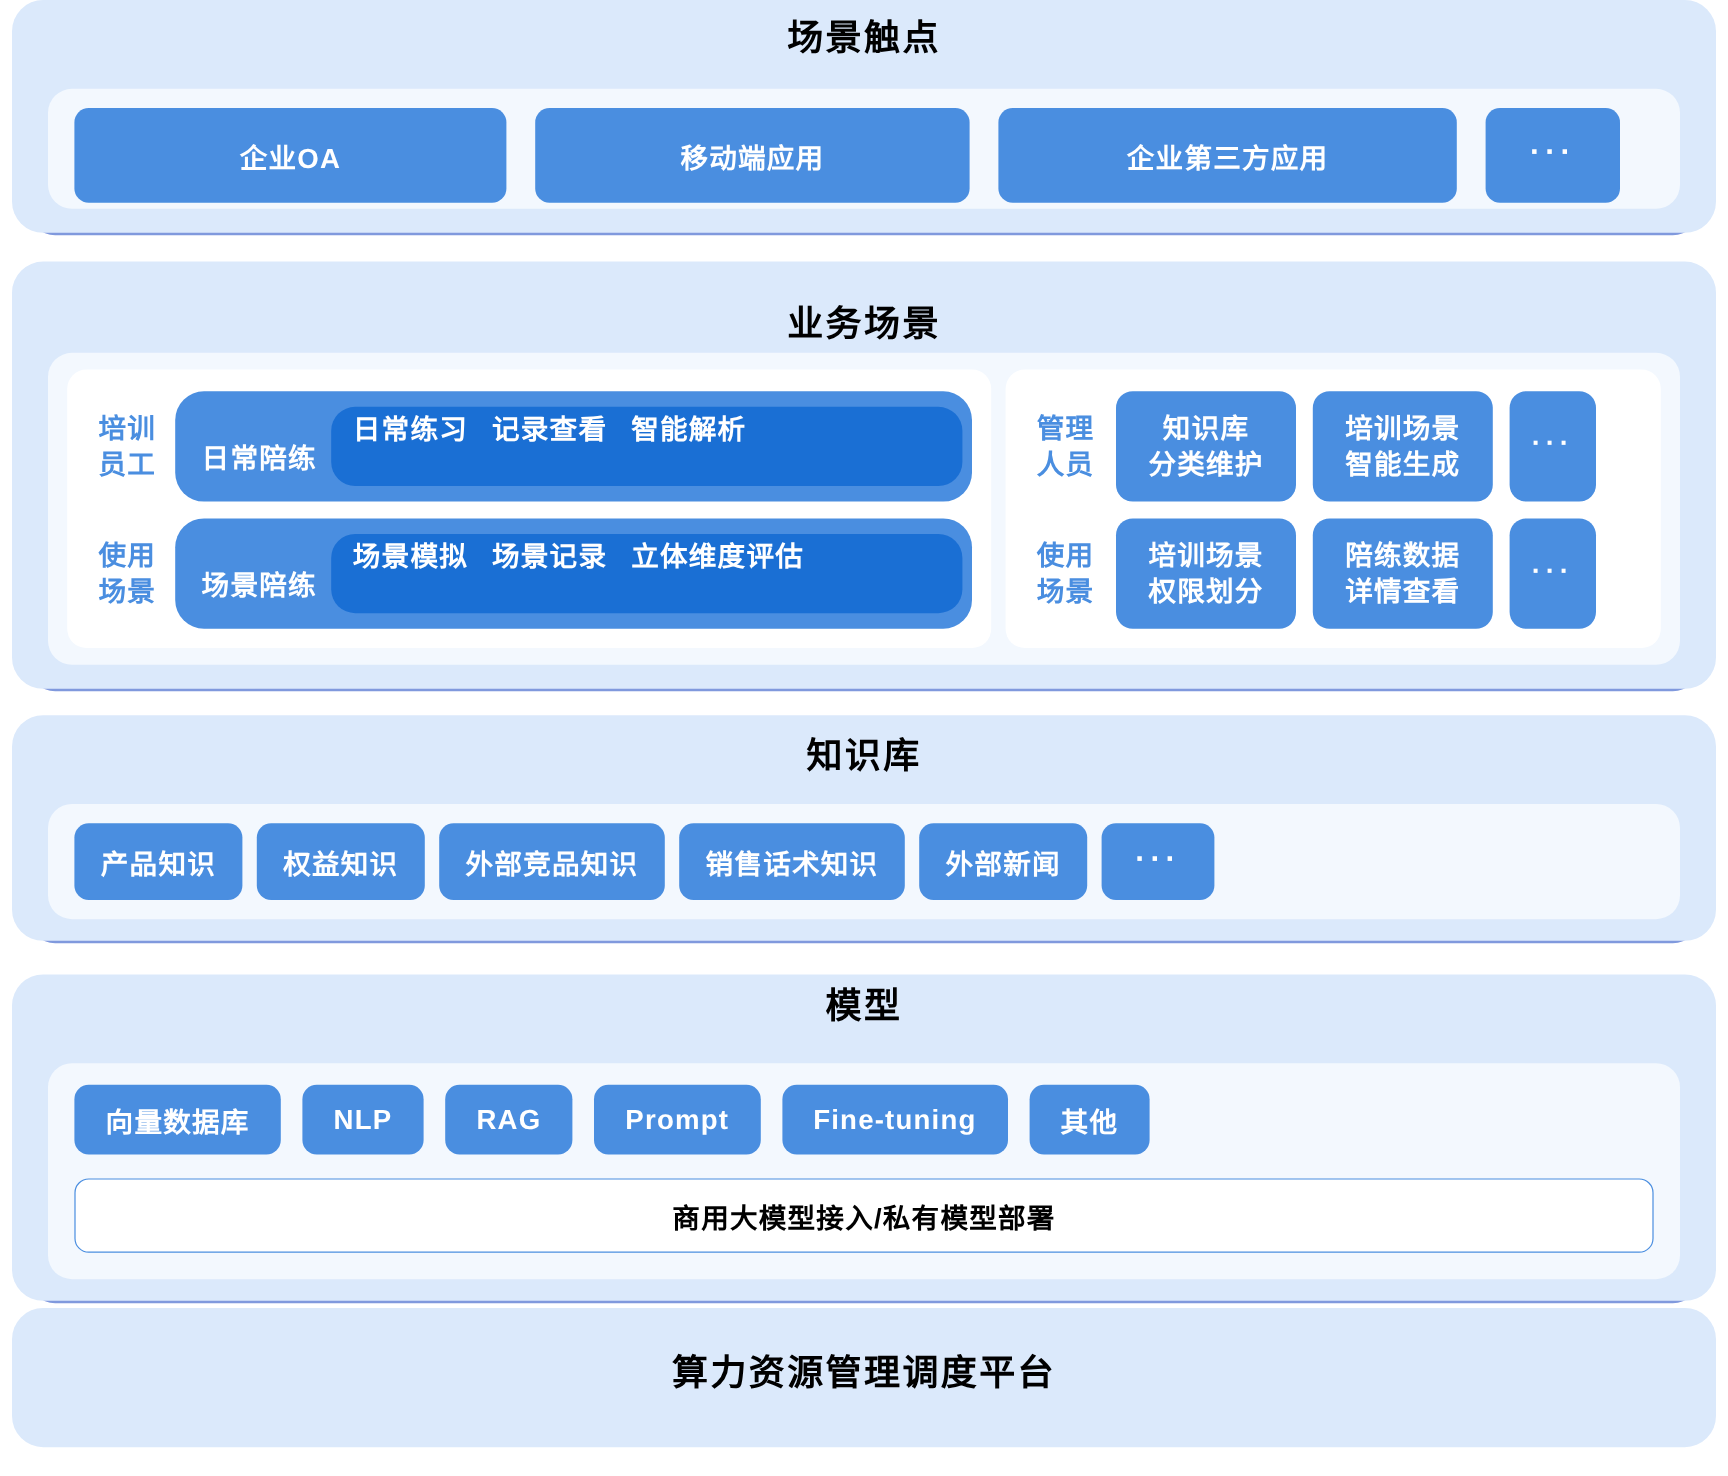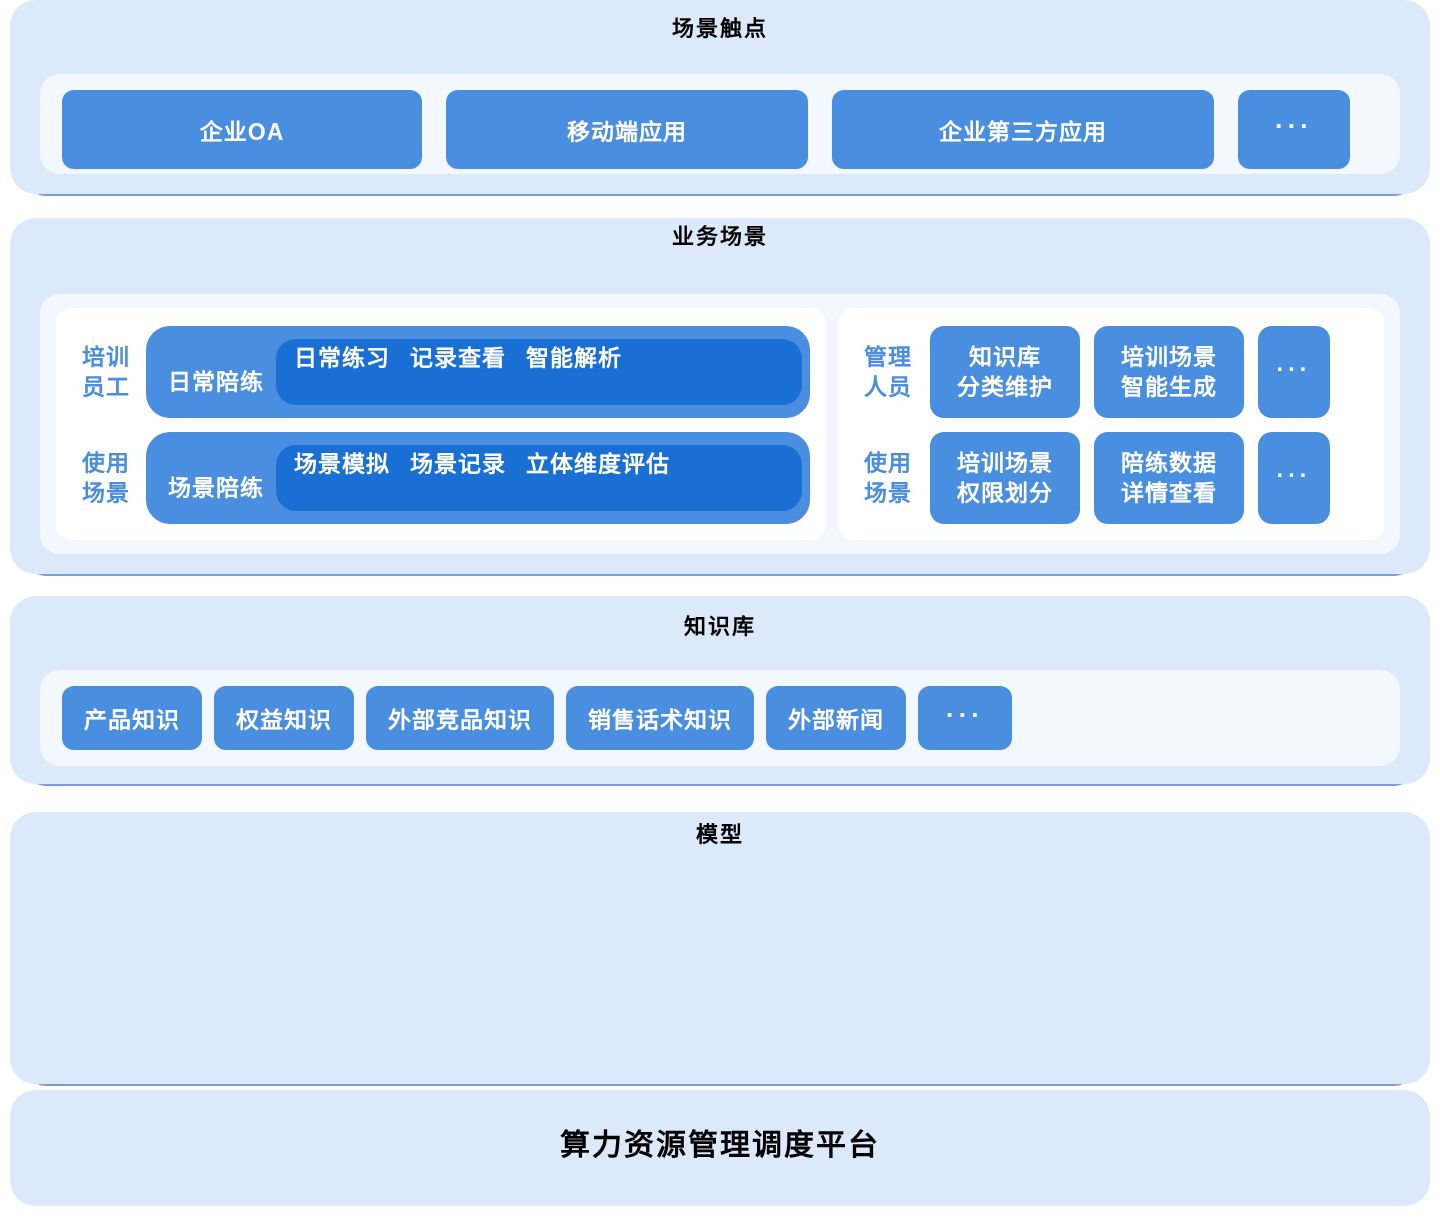--- a/index.html
+++ b/index.html
@@ -41,21 +41,21 @@
   .card {
     position: absolute;
     left: 10px;
     right: 10px;
     background: #dbe9fb;
     border-radius: 26px;
     box-sizing: border-box;
   }
   .card-title {
     text-align: center;
-    font-size: 22px;
+    font-size: 30px;
     font-weight: bold;
     color: #000000;
     letter-spacing: 2px;
     line-height: 1;
   }
   .inner-panel {
     position: absolute;
     background: #f3f8fe;
     border-radius: 20px;
     box-sizing: border-box;
@@ -92,21 +92,21 @@
   #sec1-row .chip { height: 79px; }
   #sec1-row .chip.c0 { width: 360px; }
   #sec1-row .chip.c1 { width: 362px; }
   #sec1-row .chip.c2 { width: 382px; }
   #sec1-row .chip.c3 { width: 112px; }
   #sec1-bar { top: 170px; }
   #sec1-bar-pale { top: 164px; }
 
   
   #sec2-card { top: 218px; height: 356px; }
-  #sec2-card .card-title { margin-top: 8px; }
+  #sec2-card .card-title { margin-top: 38px; }
   #sec2-panel { left: 30px; right: 30px; top: 76px; height: 260px; }
 
   .sub-panel {
     position: absolute;
     background: #ffffff;
     border-radius: 16px;
     top: 14px;
     height: 232px;
     box-sizing: border-box;
   }
@@ -345,20 +345,31 @@
         </div>
       </div>
     </div>
   </div>
 
   <div class="layer">
     <div class="shadow-bar pale" id="sec4-bar-pale"></div>
     <div class="shadow-bar" id="sec4-bar"></div>
     <div class="card" id="sec4-card">
       <div class="card-title">模型</div>
+      <div class="inner-panel" id="sec4-panel">
+        <div id="sec4-row">
+          <div class="chip">向量数据库</div>
+          <div class="chip">NLP</div>
+          <div class="chip">RAG</div>
+          <div class="chip">Prompt</div>
+          <div class="chip">Fine-tuning</div>
+          <div class="chip">其他</div>
+        </div>
+        <div id="sec4-wide">商用大模型接入/私有模型部署</div>
+      </div>
     </div>
   </div>
 
   <div class="layer">
     <div class="card" id="sec5-card">
       <div class="card-title">算力资源管理调度平台</div>
     </div>
   </div>
 
 </div>

